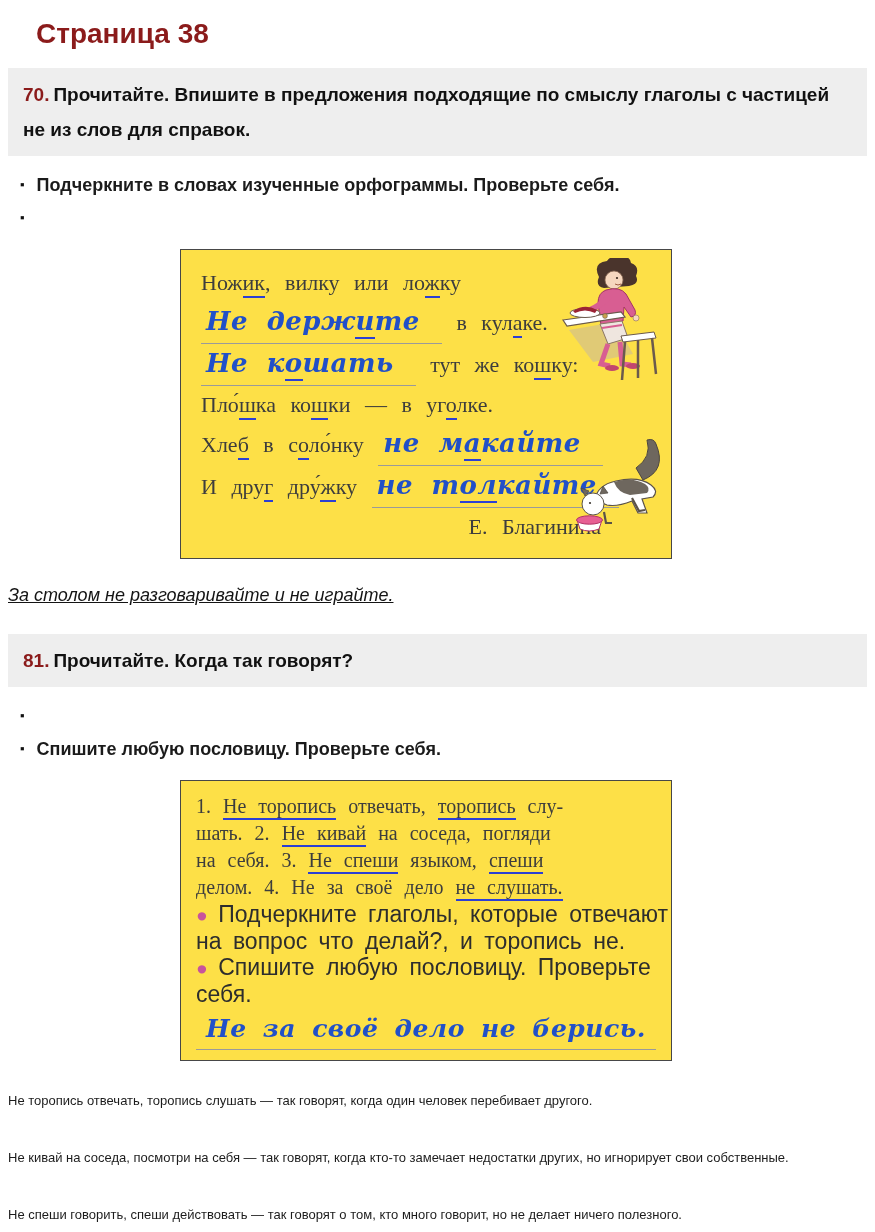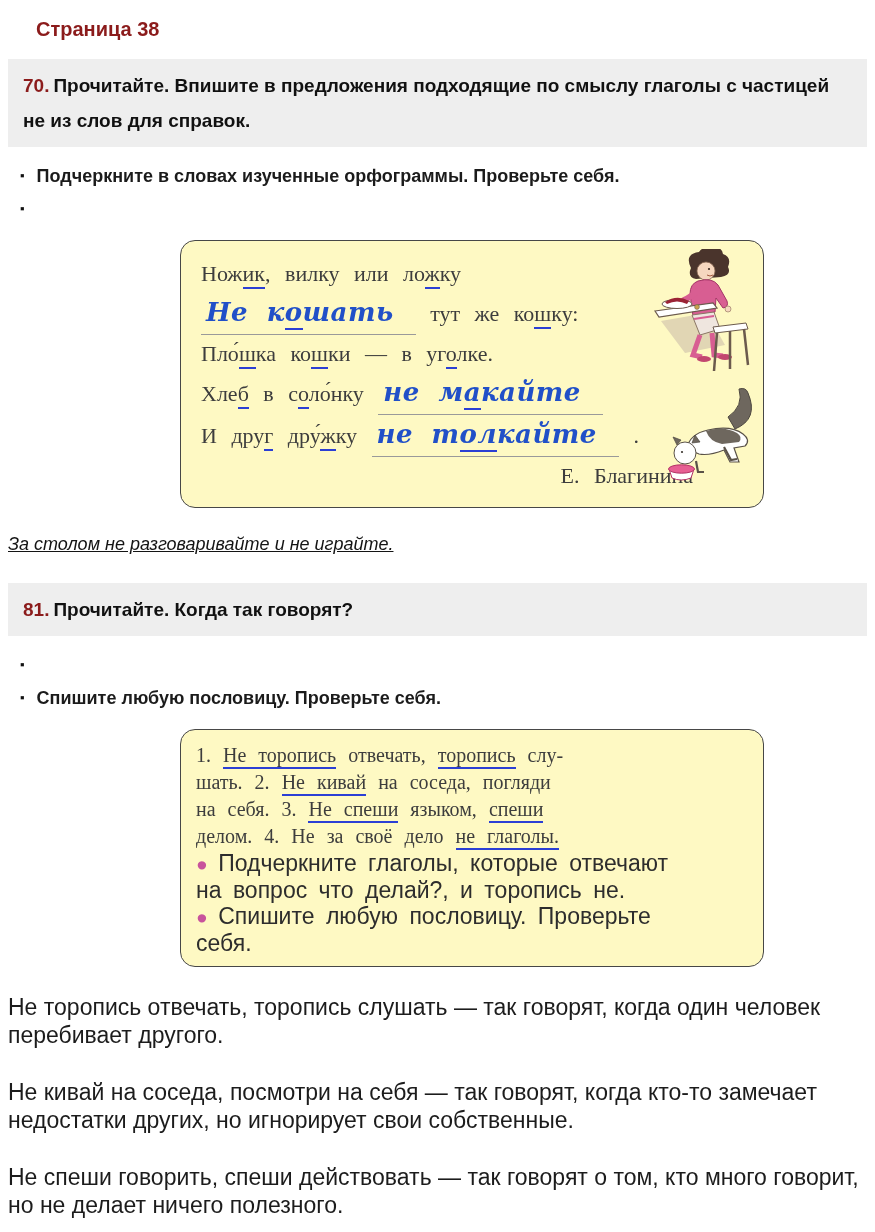--- a/index.html
+++ b/index.html
@@ -1,28 +1,28 @@
 <!DOCTYPE html>
 <html lang="ru"><head>
 <meta charset="utf-8">
 <style>
   html,body{margin:0;padding:0;background:#ffffff;}
   body{width:875px;font-family:"Liberation Sans",sans-serif;color:#1b1b1b;}
   .page{padding:10px 8px 6px 8px;box-sizing:border-box;}
 
-  .page-title{color:#8b1b1b;font-size:20px;font-weight:bold;margin:8px 0 18px 28px;font-family:"Liberation Sans",sans-serif;}
+  .page-title{color:#8b1b1b;font-size:28px;font-weight:bold;margin:8px 0 18px 28px;font-family:"Liberation Sans",sans-serif;}
 
   .task-header{background:#eeeeee;padding:9px 15px;font-weight:bold;font-size:19px;line-height:35px;color:#111;}
   .task-num{color:#8b1b1b;margin-right:4px;}
 
   .instructions{list-style:none;margin:18px 0 6px 12px;padding:0;}
   .instructions li{display:flex;gap:12px;font-weight:bold;font-size:18px;line-height:22px;margin:11px 0;align-items:flex-start;}
   .marker{font-size:13px;line-height:22px;color:#111;}
 
-  .book-card{position:relative;border:1px solid #474747;border-radius:15px;background:#fef9c3;margin:20px 0 0 172px;width:584px;box-sizing:border-box;}
+  .book-card{position:relative;border:1px solid #474747;border-radius:0;background:#fde047;margin:20px 0 0 172px;width:492px;box-sizing:border-box;}
   .book-card .illu{position:absolute;}
   .illu-child{top:8px;right:4px;}
   .illu-cat{bottom:26px;right:2px;}
 
   #book80{padding:14px 18px 12px 20px;}
   #book80 .bl{font-family:"Liberation Serif",serif;color:#3d3d3d;font-size:22px;line-height:38px;word-spacing:9px;white-space:nowrap;}
   #book81{padding:12px 15px 10px 15px;}
   #book81 .bl{font-family:"Liberation Serif",serif;color:#3d3d3d;font-size:20px;line-height:27px;word-spacing:7px;white-space:nowrap;}
   #book81 .bl.sans{font-family:"Liberation Sans",sans-serif;color:#2d2d2d;font-size:23px;line-height:26px;word-spacing:5px;}
   .bl.sans .b{font-weight:normal;}
@@ -35,21 +35,21 @@
   .hw.un{border-bottom:2.5px solid #2b3fd4;}
   .ruled{display:inline-block;border-bottom:1px solid #9a9a9a;padding:0 22px 1px 5px;}
   .author{text-align:right;padding-right:52px;}
   .hwline{text-align:center;border-bottom:1px solid #9a9a9a;padding:4px 0 5px 0;margin-top:4px;white-space:nowrap;}
 
   .oral{font-style:italic;font-size:18px;margin:26px 0 0 0;color:#141414;text-decoration:underline;}
 
   .section-81{margin-top:28px;}
 
   .answers{margin-top:26px;}
-  .answers p{font-size:23px;line-height:28px;margin:0 0 29px 0;color:#1c1c1c;max-width:858px;}
+  .answers p{font-size:13px;line-height:28px;margin:0 0 29px 0;color:#1c1c1c;max-width:858px;}
 </style>
 </head>
 <body>
 
 <div class="page">
 
   <div class="page-title">Страница 38</div>
 
   <section>
     <div class="task-header">
@@ -62,20 +62,21 @@
           <span>Подчеркните в словах изученные орфограммы. Проверьте себя.</span>
         </li>
         <li>
           <span class="marker">▪</span>
         </li>
       </ul>
 
     <div class="book-card">
       <div id="book80" class="book-text">
           <div class="bl"><span>Нож</span><span class="un">ик</span><span>, вилку или ло</span><span class="un">ж</span><span>ку</span></div>
+          <div class="bl"><span class="ruled"><span class="hw">Не держ</span><span class="hw un">и</span><span class="hw">те</span></span><span> в кул</span><span class="un">а</span><span>ке.</span></div>
           <div class="bl"><span class="ruled"><span class="hw">Не к</span><span class="hw un">о</span><span class="hw">шать</span></span><span> тут же ко</span><span class="un">ш</span><span>ку:</span></div>
           <div class="bl"><span>Пло́</span><span class="un">ш</span><span>ка ко</span><span class="un">ш</span><span>ки — в уг</span><span class="un">о</span><span>лке.</span></div>
           <div class="bl"><span>Хле</span><span class="un">б</span><span> в с</span><span class="un">о</span><span>ло́нку </span><span class="ruled"><span class="hw">не м</span><span class="hw un">а</span><span class="hw">кайте</span></span></div>
           <div class="bl"><span>И дру</span><span class="un">г</span><span> дру́</span><span class="un">ж</span><span>ку </span><span class="ruled"><span class="hw">не т</span><span class="hw un">ол</span><span class="hw">кайте</span></span><span> .</span></div>
           <div class="bl author"><span>Е.  Благинина</span></div>
         </div>
 
       <svg class="illu illu-child" width="106" height="128" viewBox="0 0 106 128">
         <polygon points="8,72 54,64 72,96 32,104" fill="#c3b4a6" opacity="0.5"></polygon>
         <path d="M38 19 q-7-14 8-16 q4-6 12-4 q11-2 12 6 q9 3 5 13 q4 8-7 10 l-25 2 q-9-2-5-11z" fill="#4a342c"></path>
@@ -129,25 +130,26 @@
           <span class="marker">▪</span>
           <span>Спишите любую пословицу. Проверьте себя.</span>
         </li>
       </ul>
 
     <div class="book-card">
       <div id="book81" class="book-text">
           <div class="bl"><span>1. </span><span class="un">Не торопись</span><span> отвечать, </span><span class="un">торопись</span><span> слу-</span></div>
           <div class="bl"><span>шать. 2. </span><span class="un">Не кивай</span><span> на соседа, погляди</span></div>
           <div class="bl"><span>на себя. 3. </span><span class="un">Не спеши</span><span> языком, </span><span class="un">спеши</span></div>
-          <div class="bl"><span>делом. 4. Не за своё дело </span><span class="un">не глаголы.</span></div>
+          <div class="bl"><span>делом. 4. Не за своё дело </span><span class="un">не слушать.</span></div>
           <div class="bl sans"><span class="dot">● </span><span>Подчеркните глаголы, которые отвечают</span></div>
           <div class="bl sans"><span>на вопрос </span><span class="b">что делай?,</span><span> и торопись </span><span class="b">не</span><span>.</span></div>
           <div class="bl sans"><span class="dot">● </span><span>Спишите любую пословицу. Проверьте</span></div>
           <div class="bl sans"><span>себя.</span></div>
+          <div class="bl hwline"><span class="hw">Не за своё дело не берись.</span></div>
         </div>
     </div>
 
     <div class="answers" id="answers">
         <p>Не торопись отвечать, торопись слушать — так говорят, когда один человек перебивает другого.</p>
         <p>Не кивай на соседа, посмотри на себя — так говорят, когда кто-то замечает недостатки других, но игнорирует свои собственные.</p>
         <p>Не спеши говорить, спеши действовать — так говорят о том, кто много говорит, но не делает ничего полезного.</p>
       </div>
   </section>
 

